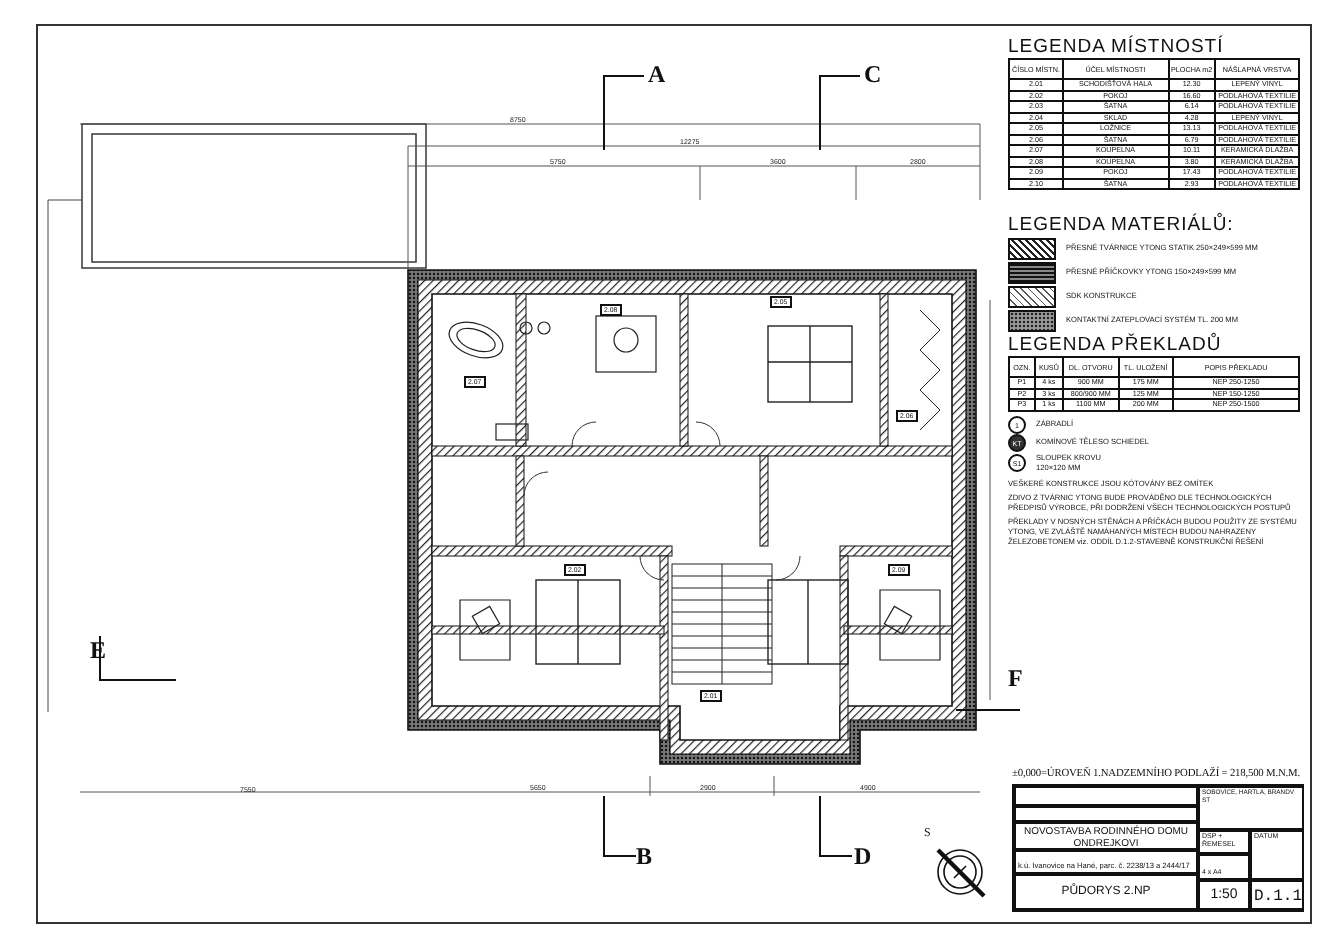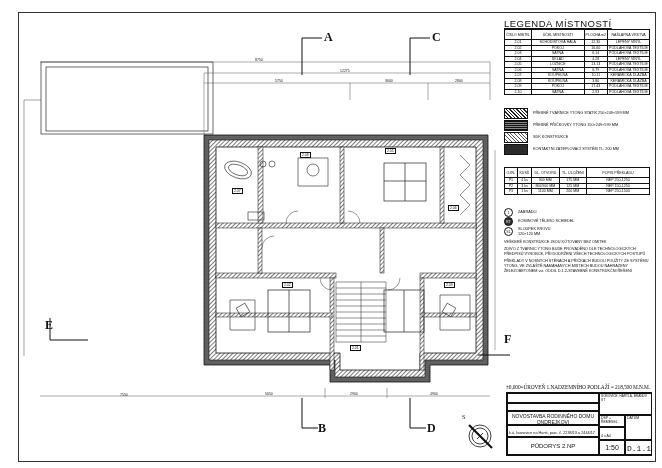--- a/index.html
+++ b/index.html
@@ -1,20 +1,20 @@
 <!DOCTYPE html>
 <html><head>
 <meta charset="utf-8">
 <style>
   html,body{margin:0;padding:0;background:#fff;}
   body{width:662px;height:468px;position:relative;overflow:hidden;font-family:"Liberation Sans",sans-serif;color:#111;}
   .sheet{position:absolute;left:18px;top:12px;width:638px;height:450px;border:1px solid #333;box-sizing:border-box;}
   svg.plan{position:absolute;left:0;top:0;}
   .panel{position:absolute;left:504px;width:150px;}
-  .h{font-size:9.5px;letter-spacing:.5px;font-weight:normal;margin:0;line-height:11px;text-decoration:underline;}
+  .h{font-size:9.5px;letter-spacing:.5px;font-weight:normal;margin:0;line-height:11px;}
   table.t{border-collapse:collapse;width:146px;font-size:3.6px;line-height:4px;}
   table.t td,table.t th{border:0.6px solid #111;padding:0 1px;text-align:center;font-weight:normal;height:4.5px;white-space:nowrap;overflow:hidden;}
   table.t tr.head td{height:9px;}
   table.t tr.sep td{border-top:1.5px solid #111;}
   .mat-row{display:flex;align-items:center;height:11px;margin:1px 0;}
   .sw{width:22px;height:9px;border:0.8px solid #111;margin-right:5px;flex:none;}
   .sw.p1{background:repeating-linear-gradient(45deg,#fff 0 1.5px,#222 1.5px 2.5px);}
   .sw.p2{background:repeating-linear-gradient(0deg,#222 0 1px,#fff 1px 2px),#888;background-blend-mode:multiply;}
   .sw.p3{background:repeating-linear-gradient(45deg,#fff 0 2px,#555 2px 2.6px);}
   .sw.p4{background:radial-gradient(#222 0.7px,#999 0.8px) 0 0/2px 2px;}
@@ -254,39 +254,41 @@
           <td>2.10</td>
           <td>ŠATNA</td>
           <td>2.93</td>
           <td>PODLAHOVÁ TEXTILIE</td>
         </tr>
   </tbody>
     </table>
 </div>
 
 <div class="panel" style="top:107px;">
+  <h3 class="h">LEGENDA MATERIÁLŮ:</h3>
   <div class="mat-row">
       <div class="sw p1"></div>
       <div class="mt">PŘESNÉ TVÁRNICE YTONG STATIK 250×249×599 MM</div>
     </div>
   <div class="mat-row">
       <div class="sw p2"></div>
       <div class="mt">PŘESNÉ PŘÍČKOVKY YTONG 150×249×599 MM</div>
     </div>
   <div class="mat-row">
       <div class="sw p3"></div>
       <div class="mt">SDK KONSTRUKCE</div>
     </div>
   <div class="mat-row">
       <div class="sw p4"></div>
       <div class="mt">KONTAKTNÍ ZATEPLOVACÍ SYSTÉM TL. 200 MM</div>
     </div>
 </div>
 
 <div class="panel" style="top:167px;">
+  <h3 class="h">LEGENDA PŘEKLADŮ</h3>
   <table class="t">
     <tbody>
         <tr class="head">
       <td>OZN.</td>
       <td>KUSŮ</td>
       <td>DL. OTVORU</td>
       <td>TL. ULOŽENÍ</td>
       <td style="width:60px">POPIS PŘEKLADU</td>
     </tr>
     <tr class="sep">

